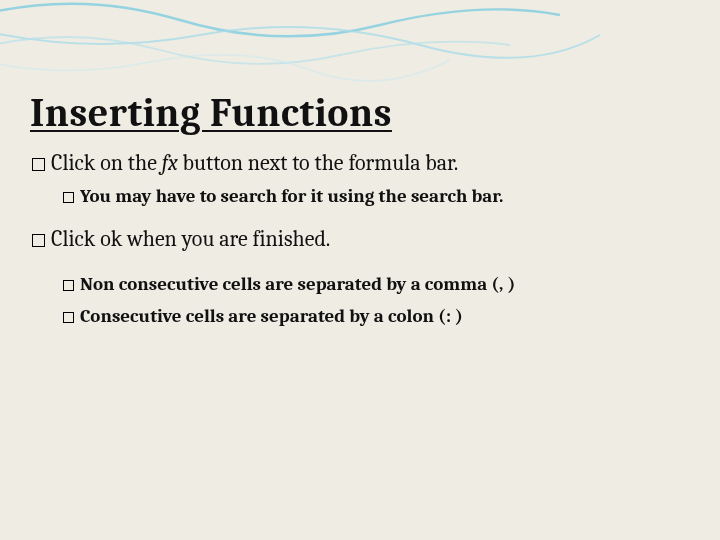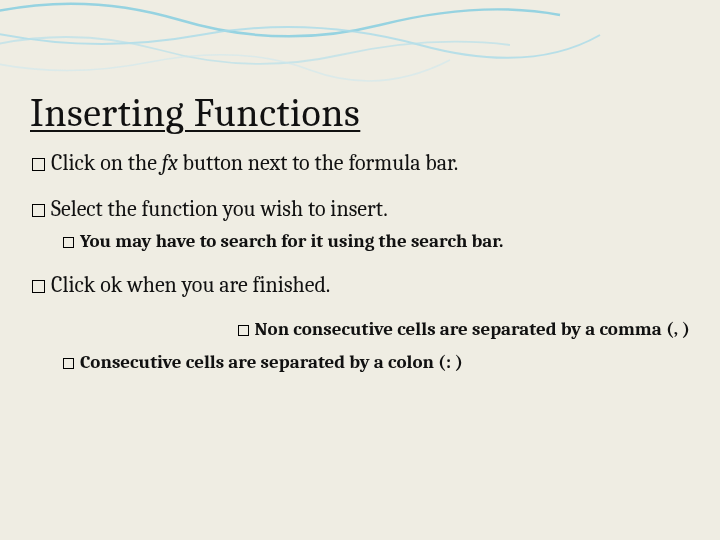--- a/index.html
+++ b/index.html
@@ -26,21 +26,21 @@
 
   .content {
     position: absolute;
     top: 90px;
     left: 30px;
     right: 30px;
   }
 
   .title {
     font-size: 40px;
-    font-weight: normal;
+    font-weight: bold;
     text-decoration: underline;
     text-decoration-thickness: 2px;
     text-underline-offset: 4px;
     margin: 0 0 14px 0;
     letter-spacing: 0.5px;
   }
 
   .bullet-line {
     font-size: 22px;
     line-height: 1.25;
@@ -89,31 +89,28 @@
 </svg>
 
 <div class="content">
 
   <h1 class="title">Inserting Functions</h1>
 
   <p class="bullet-line">
     <span class="sq"></span><span>Click on the </span><span class="italic">fx</span><span> button next to the formula bar.</span>
   </p>
 
-  <p class="bullet-line">
-    <span class="sq"></span><span>Select the function you wish to insert.</span>
-  </p>
   <p class="sub-line">
     <span class="sq-small"></span><span>You  may have to search for it using the search bar.</span>
   </p>
 
 
   <p class="bullet-line">
     <span class="sq"></span><span>Click ok when you are finished.</span>
   </p>
-  <p class="sub-line" style="margin-top:8px; margin-bottom:2px;text-align:right;">
+  <p class="sub-line" style="margin-top:8px; margin-bottom:2px;">
     <span class="sq-small"></span><span>Non consecutive cells are separated by a comma (, )</span>
   </p>
   <p class="sub-line" style="margin-top:8px;">
     <span class="sq-small"></span><span>Consecutive cells are separated by a colon (: )</span>
   </p>
 
 </div>
 
 </body></html>

